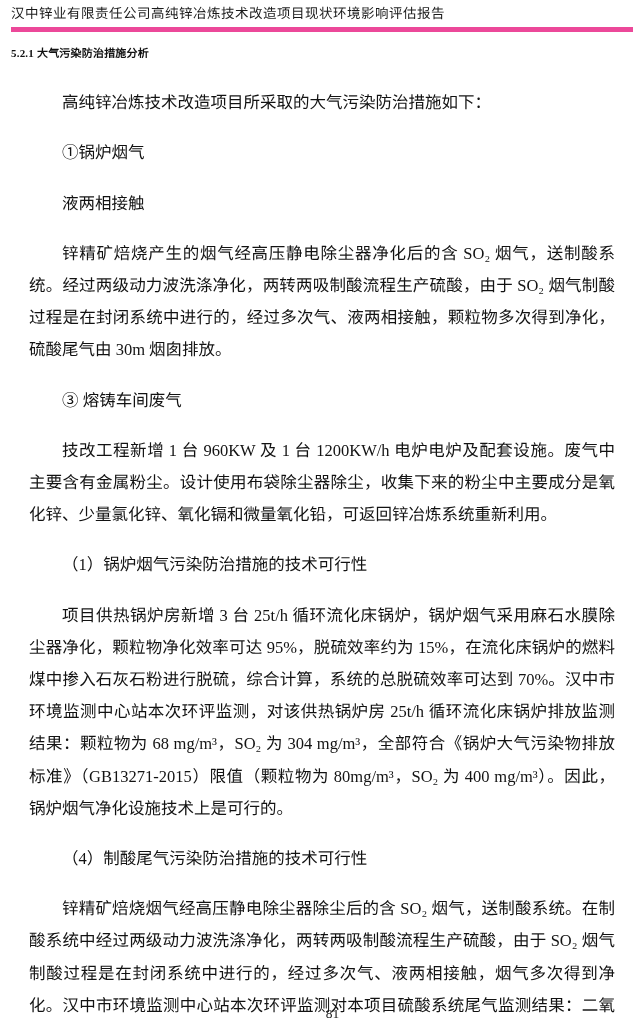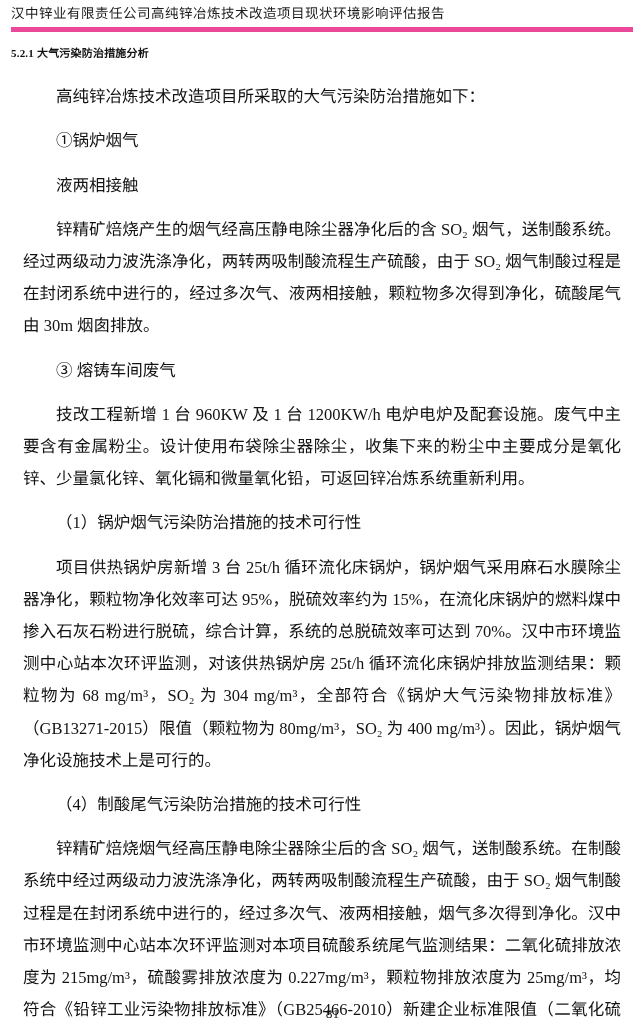--- a/index.html
+++ b/index.html
@@ -33,21 +33,21 @@
     letter-spacing: 0.5px;
   }
   .doc-body {
     padding-top: 5px;
     font-size: 16.5px;
     line-height: 32.2px;
     text-align: justify;
     color: #121212;
   }
   .doc-body p {
-    margin: 12px;
+    margin: 18px;
     text-indent: 2em;
     overflow-wrap: break-word;
   }
   .doc-body h2.sec-heading {
     margin: 0;
     font-size: 11px;
     line-height: 32.2px;
     font-weight: 700;
     text-indent: 0;
     letter-spacing: 0.2px;

